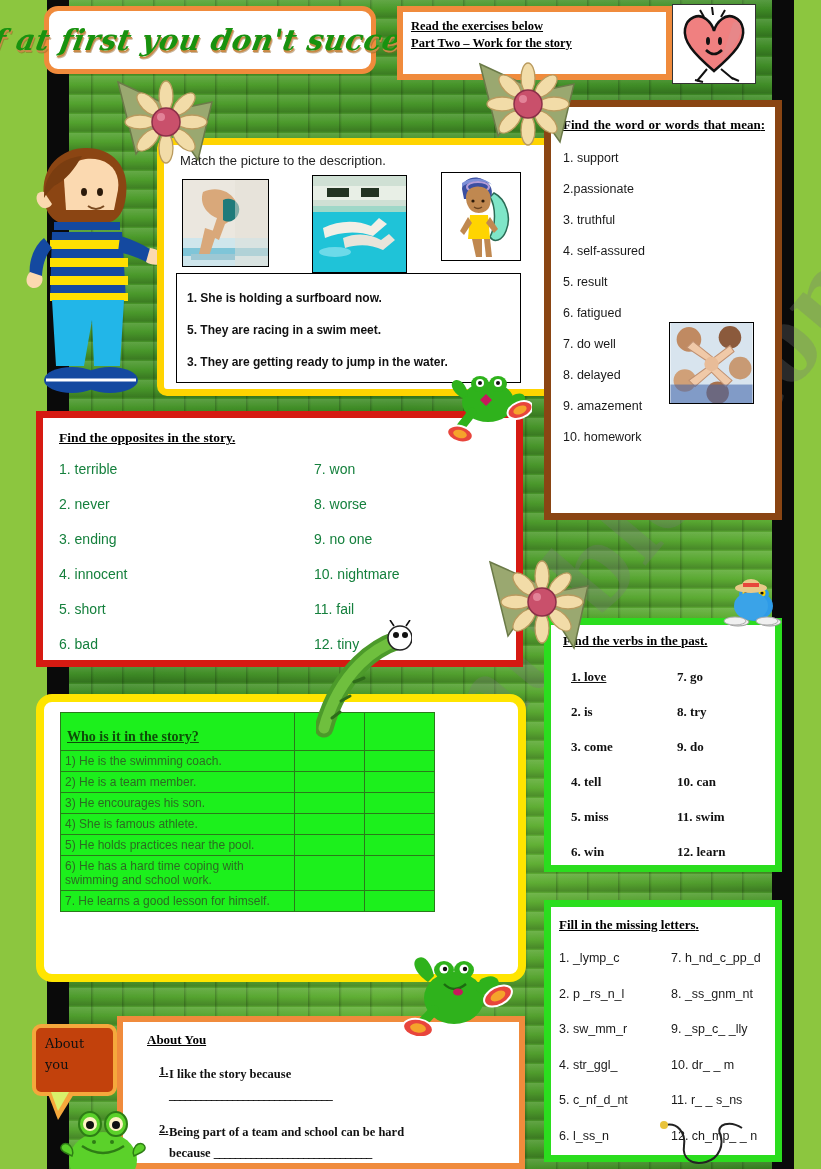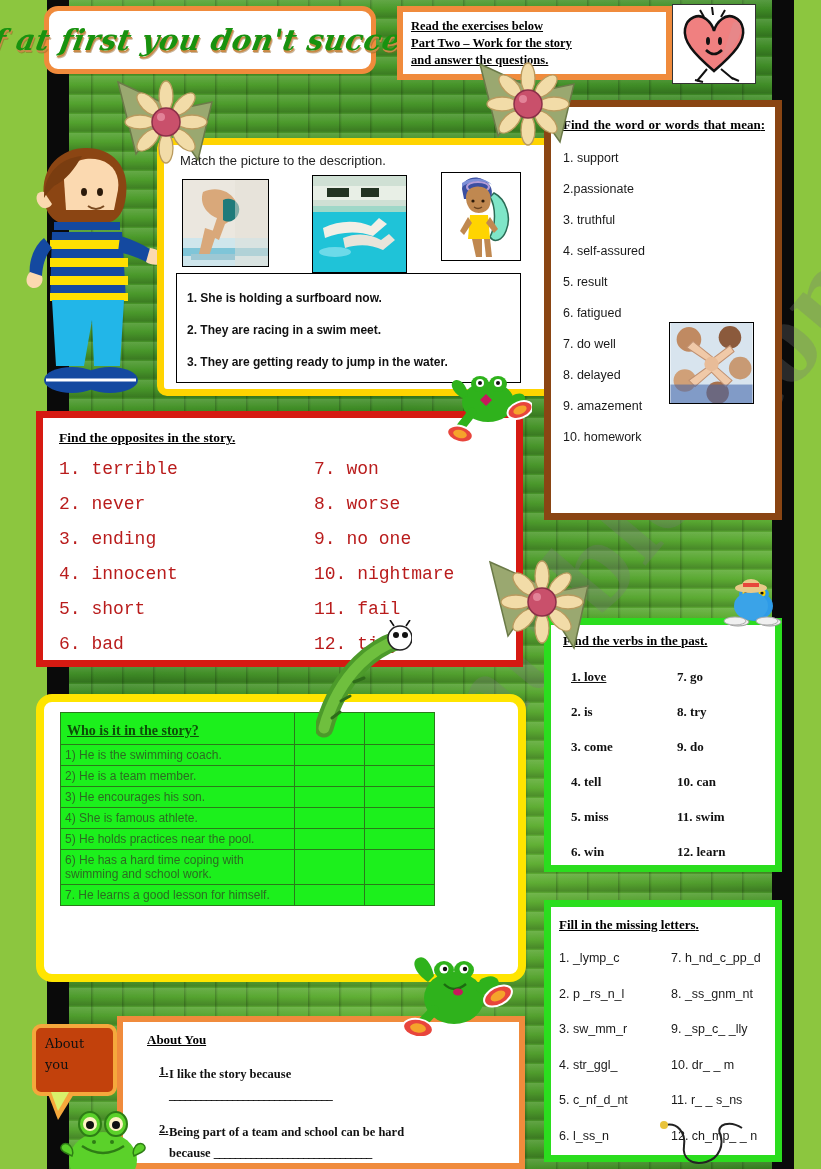--- a/index.html
+++ b/index.html
@@ -69,29 +69,29 @@
   #findword h3{margin:0;font-family:"Liberation Serif",serif;font-size:13px;font-weight:bold;
     text-decoration:underline;text-align:justify;text-align-last:justify;line-height:19px;}
   #findword h3 .nou{text-decoration:none;}
   #findword .it{font-family:"Liberation Sans",sans-serif;font-size:12.5px;color:#1a1a1a;margin-top:17px;}
   #hands-box{position:absolute;left:118px;top:215px;width:83px;height:80px;border:1.5px solid #000;background:#fff;overflow:hidden;}
   
   #opposites{left:36px;top:411px;width:487px;height:256px;padding:12px 0 0 16px;box-sizing:border-box;}
   #opposites h3{margin:0 0 4px 0;font-family:"Liberation Serif",serif;font-size:13.5px;font-weight:bold;text-decoration:underline;}
   #opposites h3 .nou{text-decoration:none;}
   .opp-grid{display:grid;grid-template-columns:255px 1fr;row-gap:0;margin-top:6px;}
-  .opp-grid div{font-family:Liberation Mono, monospace;font-size:18px;color:#b91c1c;height:35px;line-height:35px;}
+  .opp-grid div{font-family:Liberation Sans, sans-serif;font-size:14px;color:#15803d;height:35px;line-height:35px;}
   
   #whois-wrap{left:36px;top:694px;width:490px;height:288px;}
   #whois-table{position:absolute;left:16px;top:10px;width:375px;border-collapse:collapse;background:#1CF01C;}
   #whois-table td{border:1px solid #2a7a1a;background:#1CF01C;font-family:"Liberation Sans",sans-serif;
     font-size:12px;color:#2c6b22;padding:3px 4px;vertical-align:top;}
   #whois-table td.q{width:232px;}
   #whois-table td.a{width:62px;}
-  #whois-table tr.hd td{font-family:"Liberation Serif",serif;font-size:14px;font-weight:bold;color:#0d4d08;padding:10px 4px 5px 6px;}
+  #whois-table tr.hd td{font-family:"Liberation Serif",serif;font-size:14px;font-weight:bold;color:#0d4d08;padding:16px 4px 5px 6px;}
   #whois-table tr.hd td.q span{text-decoration:underline;}
   
   #verbs{left:544px;top:618px;width:238px;height:254px;padding:8px 0 0 12px;box-sizing:border-box;}
   #verbs h3{margin:0;font-family:"Liberation Serif",serif;font-size:13px;font-weight:bold;text-decoration:underline;}
   .v-grid{display:grid;grid-template-columns:106px 1fr;margin-top:10px;margin-left:8px;}
   .v-grid div{font-family:"Liberation Serif",serif;font-weight:bold;font-size:13px;color:#111;height:35px;line-height:35px;}
   .v-grid div.u{text-decoration:underline;}
   
   #missing{left:544px;top:900px;width:238px;height:262px;padding:10px 0 0 8px;box-sizing:border-box;}
   #missing h3{margin:0;font-family:"Liberation Serif",serif;font-size:13px;font-weight:bold;text-decoration:underline;}
@@ -133,21 +133,20 @@
     <span>eslprintables.com</span>
   </div>
 
   <div class="panel p-orange" id="title-banner">
     <div class="title-text">If at first you don't succeed</div>
   </div>
 
   <div class="panel p-orange-sq" id="parttwo">
     <div class="ln">Read the exercises below</div>
     <div class="ln">Part Two – Work for the story</div>
-    <div class="ln"> and answer the questions.</div>
   </div>
 
   <div class="panel" id="heart-box">
     <svg width="82" height="78" viewBox="0 0 82 78">
       <path d="M41 66 C20 48 10 36 12 24 C14 12 26 8 33 14 C37 17 40 22 41 26 C42 22 45 17 49 14 C56 8 68 12 70 24 C72 36 62 48 41 66Z" fill="#F08080" stroke="#111" stroke-width="2.5"></path>
       <path d="M60 18 C66 14 69 20 67 28 C65 37 57 47 48 56" fill="#E08C90" opacity=".55"></path>
       <ellipse cx="35" cy="36" rx="2" ry="4" fill="#111"></ellipse>
       <ellipse cx="47" cy="36" rx="2" ry="4" fill="#111"></ellipse>
       <path d="M33 45 Q41 53 49 45" stroke="#111" stroke-width="2.5" fill="none"></path>
       <path d="M40 10 L39 2 M48 12 L52 5 M31 12 L27 5" stroke="#111" stroke-width="2" fill="none"></path>
@@ -228,21 +227,21 @@
         <path d="M28 42 L46 42 L48 66 L26 66Z" fill="#FFD400"></path>
         <path d="M30 66 L34 84 L40 84 L40 66Z" fill="#C08850"></path>
         <path d="M42 66 L44 84 L50 84 L48 66Z" fill="#C08850"></path>
         <path d="M26 44 L18 58 L22 62 L30 50Z" fill="#C08850"></path>
         <path d="M48 44 L56 56 L52 60 L44 50Z" fill="#C08850"></path>
       </svg>
     </div>
 
     <div id="desc-box">
       <div class="d">1. She is holding a surfboard now.</div>
-      <div class="d">2. They are racing in a swim meet.</div>
+      <div class="d">5. They are racing in a swim meet.</div>
       <div class="d">3. They are getting ready to jump in the water.</div>
     </div>
   </div>
 
   <div class="panel p-brown" id="findword">
     <h3><span>Find the word or words that mean</span><span class="nou">:</span></h3>
     <div class="it">1. support</div>
     <div class="it">2.passionate</div>
     <div class="it">3. truthful</div>
     <div class="it">4.  self-assured</div>

